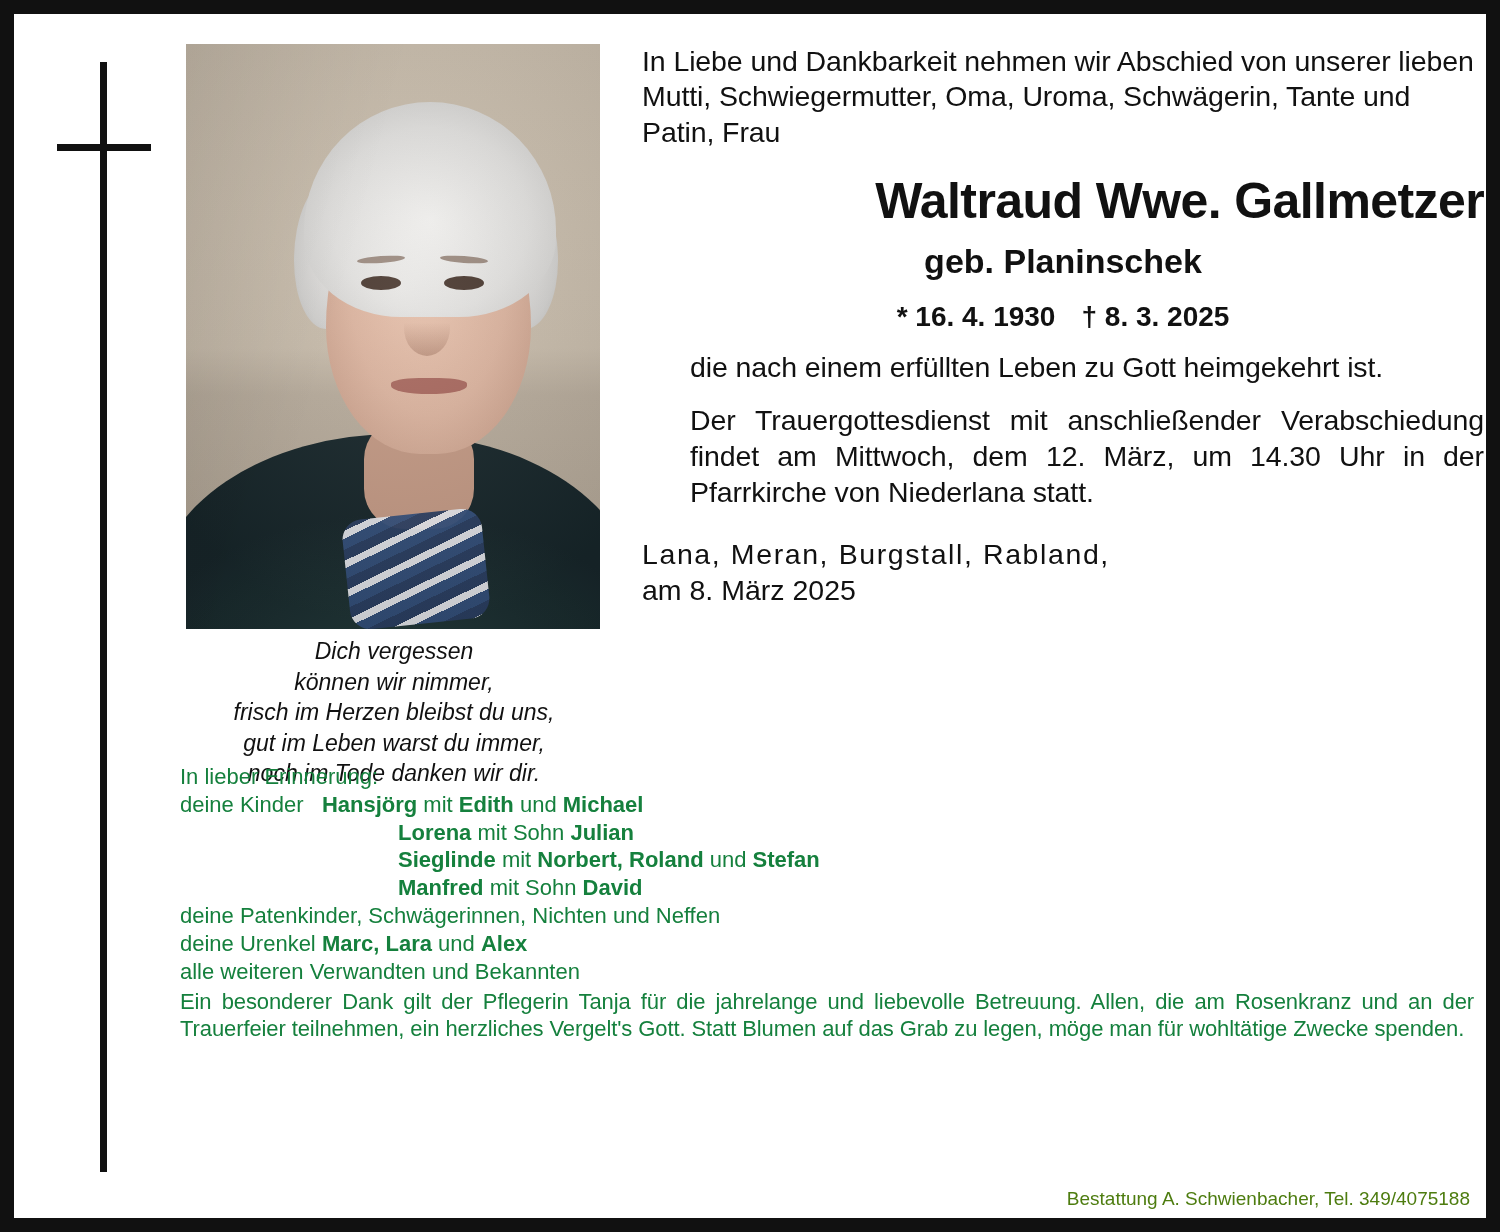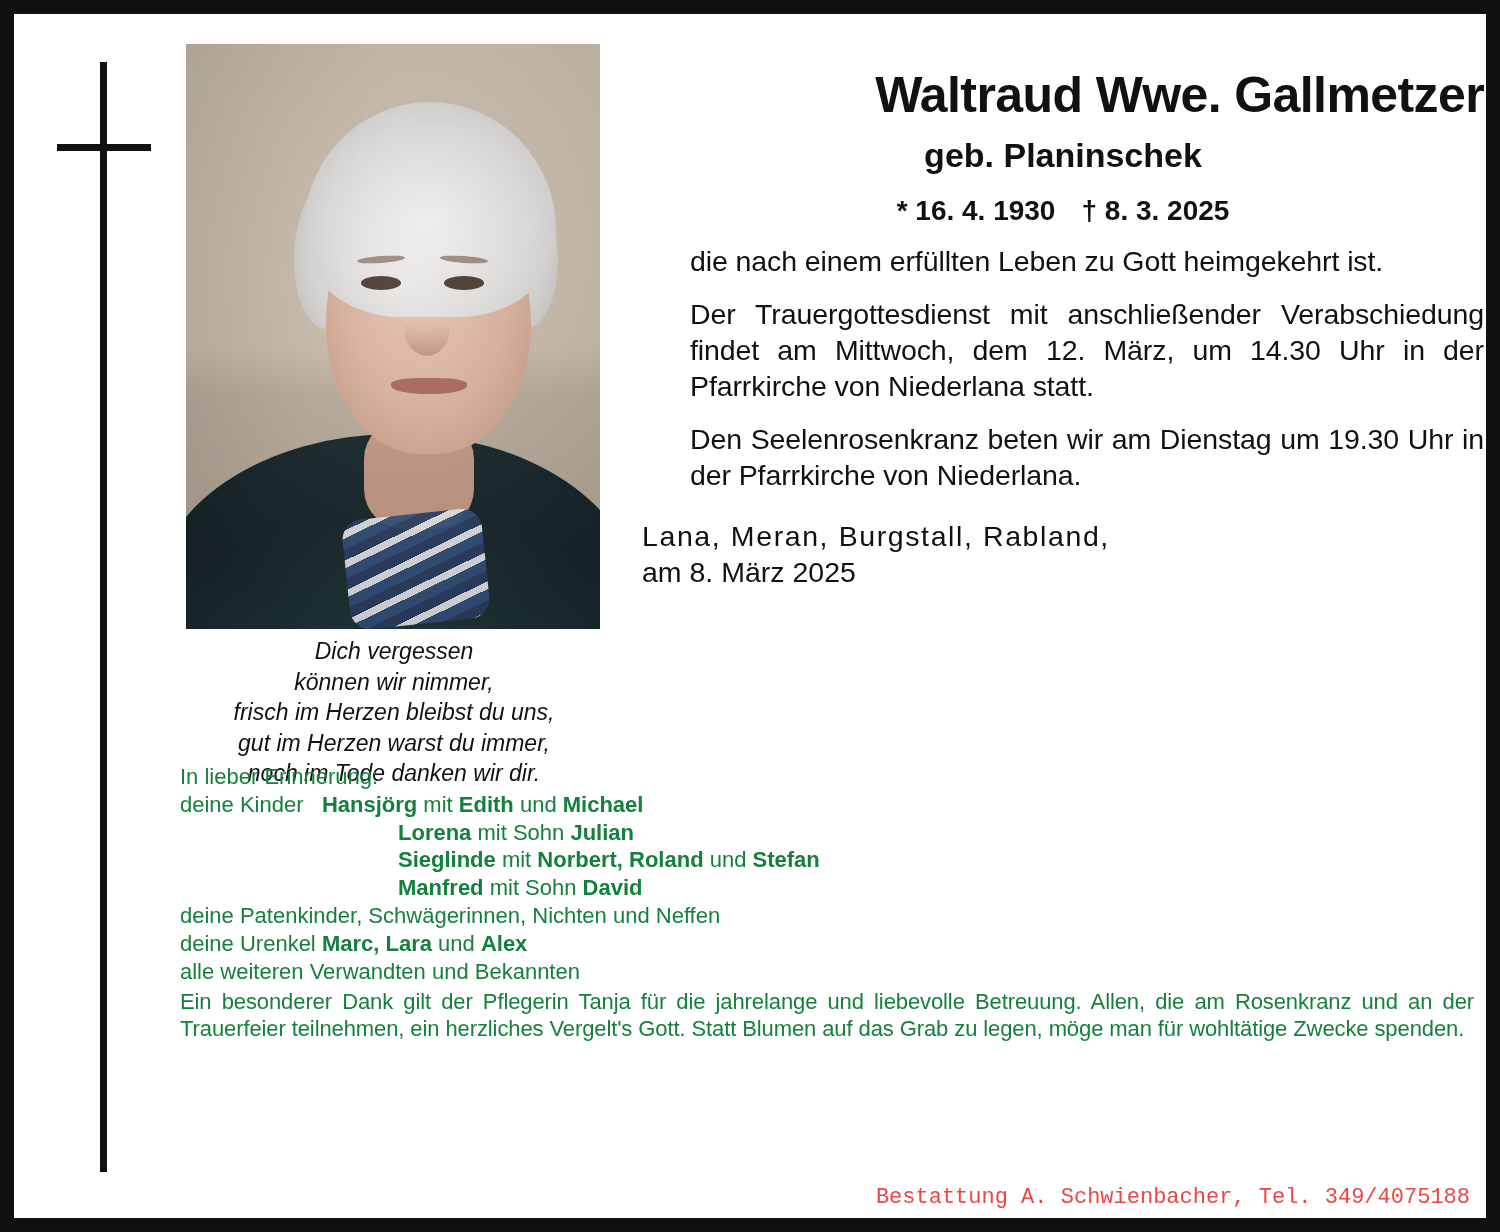--- a/index.html
+++ b/index.html
@@ -279,23 +279,22 @@
   }
   .closing {
     margin-top: 2px;
     text-align: justify;
     letter-spacing: -0.1px;
   }
   .footer {
     position: absolute;
     right: 16px;
     bottom: 8px;
-    font-size: 22px;
-    color: #ef4444;
-    font-family: Liberation Mono, monospace;
+    font-size: 19px;
+    color: #4d7c0f;
   }
 </style>
 </head>
 <body>
 
 <div class="page">
   <div class="border-frame"></div>
   <div class="inner">
 
     <div class="cross">
@@ -319,33 +318,33 @@
         <div class="nose"></div>
         <div class="mouth"></div>
         <div class="shade"></div>
       </div>
     </div>
 
     <div class="verse">
       <div>Dich vergessen</div>
       <div>können wir nimmer,</div>
       <div>frisch im Herzen bleibst du uns,</div>
-      <div>gut im Herzen warst du immer,</div>
+      <div>gut im Leben warst du immer,</div>
       <div>noch im Tode danken wir dir.</div>
     </div>
 
     <div class="right-col">
+      <div class="intro">In Liebe und Dankbarkeit nehmen wir Abschied von unserer lieben Mutti, Schwiegermutter, Oma, Uroma, Schwägerin, Tante und Patin, Frau</div>
       <div class="name">Waltraud Wwe. Gallmetzer</div>
       <div class="maiden">geb. Planinschek</div>
       <div class="dates">
         <span>* 16. 4. 1930</span><span class="sep"></span><span>† 8. 3. 2025</span>
       </div>
       <div class="para nojust">die nach einem erfüllten Leben zu Gott heimgekehrt ist.</div>
       <div class="para">Der Trauergottesdienst mit anschließender Verabschiedung findet am Mittwoch, dem 12. März, um 14.30 Uhr in der Pfarrkirche von Niederlana statt.</div>
-      <div class="para">Den Seelenrosenkranz beten wir am Dienstag um 19.30 Uhr in der Pfarrkirche von Niederlana.</div>
       <div class="places">
         <div>Lana, Meran, Burgstall, Rabland,</div>
         <div class="date-line">am 8. März 2025</div>
       </div>
     </div>
 
     <div class="bottom">
       <div class="line">In lieber Erinnerung:</div>
 
       <div class="kids">

